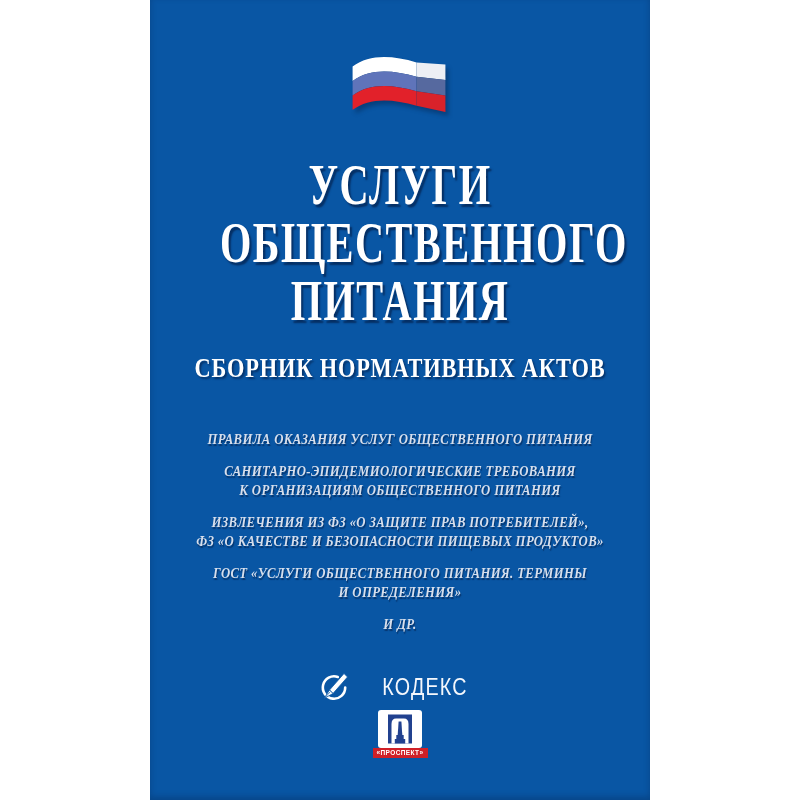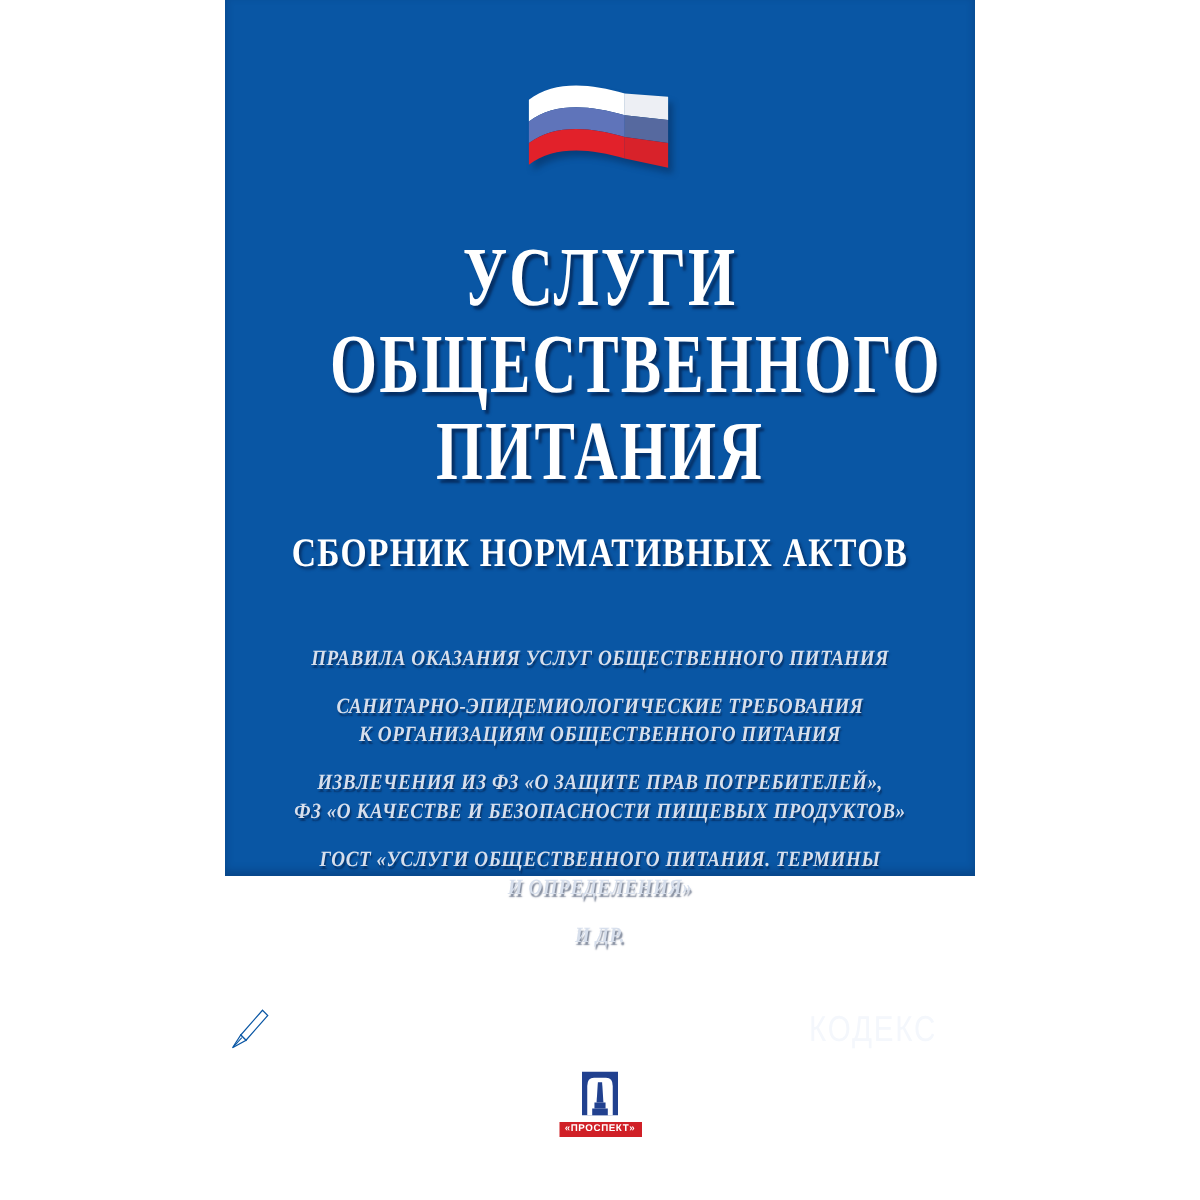--- a/index.html
+++ b/index.html
@@ -2,21 +2,21 @@
 <html><head>
 <meta charset="utf-8">
 <style>
   html,body{margin:0;padding:0;}
   body{
     width:800px;height:800px;background:#ffffff;
     font-family:"Liberation Serif",serif;
     position:relative;overflow:hidden;
   }
   .book{
-    position:absolute;left:150px;top:0;width:500px;height:584px;
+    position:absolute;left:150px;top:0;width:500px;height:800px;
     background:#0956A4;
     box-shadow:inset 0 -3px 6px rgba(0,20,50,.25);
   }
   .flag{
     position:absolute;top:49px;left:50%;margin-left:-55px;
     width:108px;height:66px;
     filter:drop-shadow(3px 4px 2px rgba(3,25,60,.38));
   }
   .title{position:absolute;top:156px;left:0;right:0;text-align:center;color:#ffffff;}
   .title-line{
@@ -31,22 +31,22 @@
     text-shadow:2px 2px 2px rgba(4,22,58,.55);
   }
   .contents{position:absolute;top:430px;left:0;right:0;text-align:center;font-style:italic;}
   .contents .item{
     color:#D7DFEC;font-weight:700;font-size:14.5px;line-height:19px;
     letter-spacing:.4px;margin-bottom:13px;white-space:pre-line;
     transform:scaleX(.88);
     text-shadow:1px 2px 1px rgba(4,22,58,.5);
   }
   .kodeks{
-    position:absolute;top:672px;left:0;right:16px;
-    display:flex;align-items:center;justify-content:space-between;gap:24px;
+    position:absolute;top:672px;left:0;right:4px;
+    display:flex;align-items:center;justify-content:center;gap:24px;
   }
   .kodeks-icon{width:30px;height:30px;}
   .kodeks-text{
     font-family:"Liberation Sans",sans-serif;font-weight:400;
     font-size:24px;color:#F4F7FC;letter-spacing:1.5px;
     transform:scaleX(.82);white-space:nowrap;
   }
   .prospekt{
     position:absolute;top:710px;left:0;right:0;
     display:flex;flex-direction:column;align-items:center;

